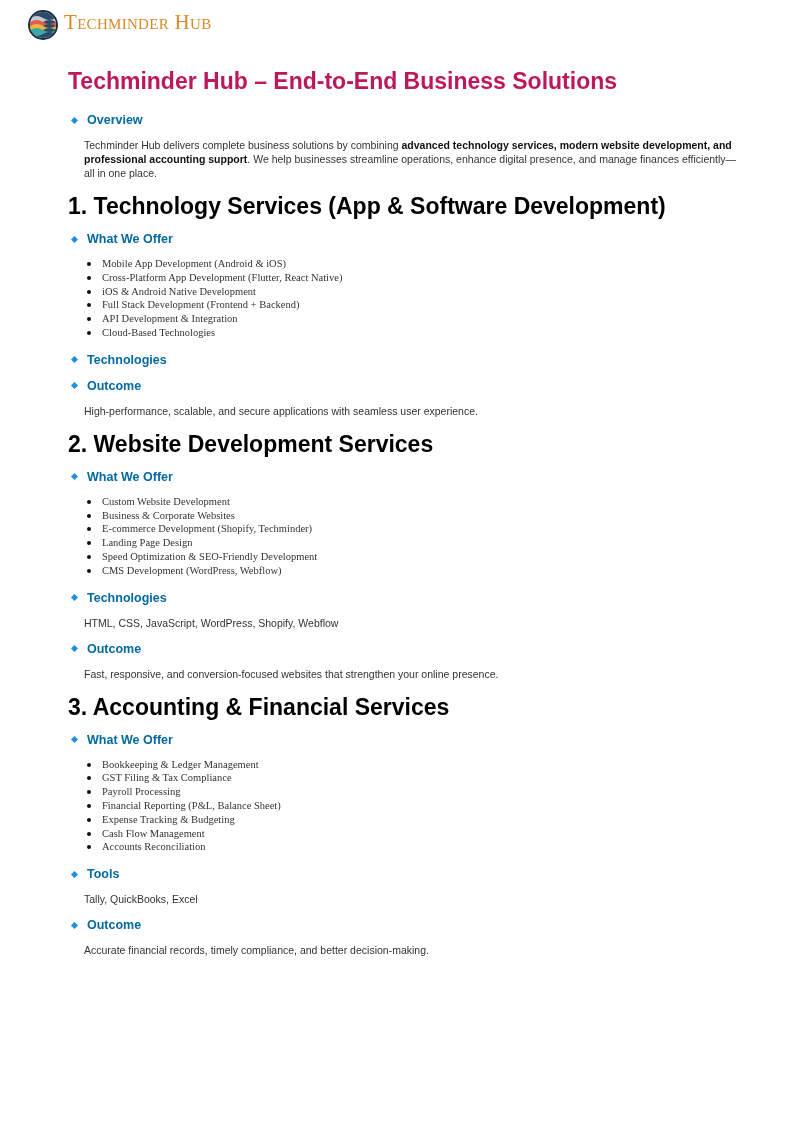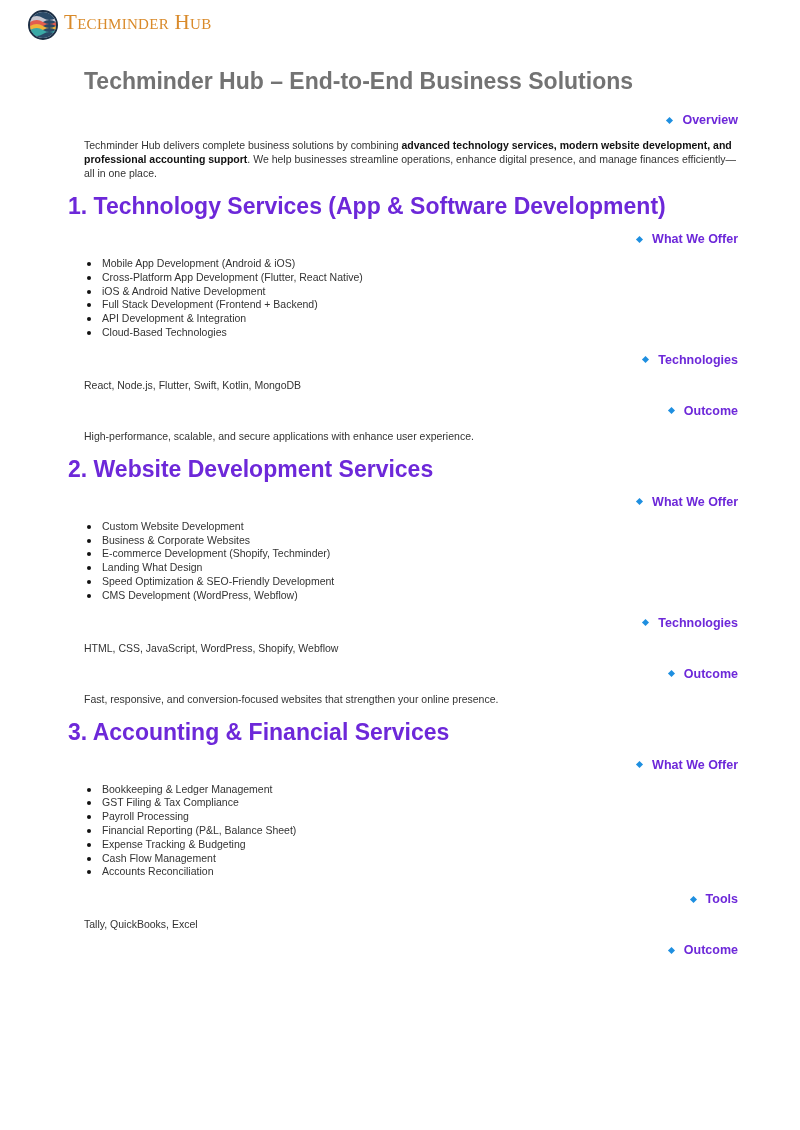--- a/index.html
+++ b/index.html
@@ -1,27 +1,27 @@
 <!DOCTYPE html>
 <html><head>
 <meta charset="utf-8">
 <style>
   html, body { margin: 0; padding: 0; background: #ffffff; }
   body { width: 800px; height: 1130px; position: relative; overflow: hidden; font-family: "Liberation Sans", sans-serif; color: #222; }
   .logo { position: absolute; left: 28px; top: 10px; display: flex; align-items: flex-start; }
   .logo-mark { width: 30px; height: 30px; border-radius: 50%; overflow: hidden; border: 2px solid #1d2f45; box-sizing: border-box; }
   .logo-text { margin-left: 6px; font-family: "Liberation Serif", serif; font-size: 21px; color: #d98a2a; font-variant: small-caps; letter-spacing: 0.3px; }
   .page { position: absolute; left: 68px; top: 66px; width: 670px; }
-  h1.title { font-size: 23px; font-weight: bold; color: #737373; margin: 0 0 16px 16px; line-height: 30px; }
-  h2.section { font-size: 23px; font-weight: bold; color: #6d28d9; margin: 8px 0 10px 0; line-height: 30px; }
-  .sub { display: flex; align-items: center; font-size: 12.5px; font-weight: bold; color: #6d28d9; margin: 0 0 10px 4px; height: 16px; justify-content: flex-end; }
+  h1.title { font-size: 23px; font-weight: bold; color: #be185d; margin: 0 0 16px 0; line-height: 30px; }
+  h2.section { font-size: 23px; font-weight: bold; color: #000000; margin: 8px 0 10px 0; line-height: 30px; }
+  .sub { display: flex; align-items: center; font-size: 12.5px; font-weight: bold; color: #0369a1; margin: 0 0 10px 4px; height: 16px; }
   .diamond { width: 5px; height: 5px; background: #1e8fe0; transform: rotate(45deg); margin-right: 10px; flex: 0 0 auto; }
   p.text { font-size: 10.5px; line-height: 14px; color: #333; margin: 0 0 11px 16px; }
   p.text b { color: #111; }
-  ul.list { list-style: none; margin: 0 0 12px 0; padding: 0 0 0 18px; }
+  ul.list { list-style: none; margin: 0 0 12px 0; padding: 0 0 0 18px; font-family: Liberation Serif, serif; }
   ul.list li { font-size: 10.5px; line-height: 13.8px; color: #333; position: relative; padding-left: 16px; }
   ul.list li::before { content: ""; position: absolute; left: 1px; top: 5px; width: 4px; height: 4px; border-radius: 50%; background: #111; }
 </style>
 </head>
 <body>
 
 <div class="logo">
   <div class="logo-mark">
     <svg width="26" height="26" viewBox="0 0 26 26">
       <rect width="26" height="26" fill="#2a4a68"></rect>
@@ -53,37 +53,36 @@
     <li>Cross-Platform App Development (Flutter, React Native)</li>
     <li>iOS &amp; Android Native Development</li>
     <li>Full Stack Development (Frontend + Backend)</li>
     <li>API Development &amp; Integration</li>
     <li>Cloud-Based Technologies</li>
   </ul>
   <div class="sub">
     <span class="diamond"></span>
     <span>Technologies</span>
   </div>
-  <p class="text">React, Node.js, Flutter, Swift, Kotlin, MongoDB</p>
   <div class="sub">
     <span class="diamond"></span>
     <span>Outcome</span>
   </div>
-  <p class="text">High-performance, scalable, and secure applications with enhance user experience.</p>
+  <p class="text">High-performance, scalable, and secure applications with seamless user experience.</p>
 
   <h2 class="section">2. Website Development Services</h2>
   <div class="sub">
     <span class="diamond"></span>
     <span>What We Offer</span>
   </div>
   <ul class="list">
     <li>Custom Website Development</li>
     <li>Business &amp; Corporate Websites</li>
     <li>E-commerce Development (Shopify, Techminder)</li>
-    <li>Landing What Design</li>
+    <li>Landing Page Design</li>
     <li>Speed Optimization &amp; SEO-Friendly Development</li>
     <li>CMS Development (WordPress, Webflow)</li>
   </ul>
   <div class="sub">
     <span class="diamond"></span>
     <span>Technologies</span>
   </div>
   <p class="text">HTML, CSS, JavaScript, WordPress, Shopify, Webflow</p>
   <div class="sub">
     <span class="diamond"></span>
@@ -107,13 +106,14 @@
   </ul>
   <div class="sub">
     <span class="diamond"></span>
     <span>Tools</span>
   </div>
   <p class="text">Tally, QuickBooks, Excel</p>
   <div class="sub">
     <span class="diamond"></span>
     <span>Outcome</span>
   </div>
+  <p class="text">Accurate financial records, timely compliance, and better decision-making.</p>
 </div>
 
 </body></html>

